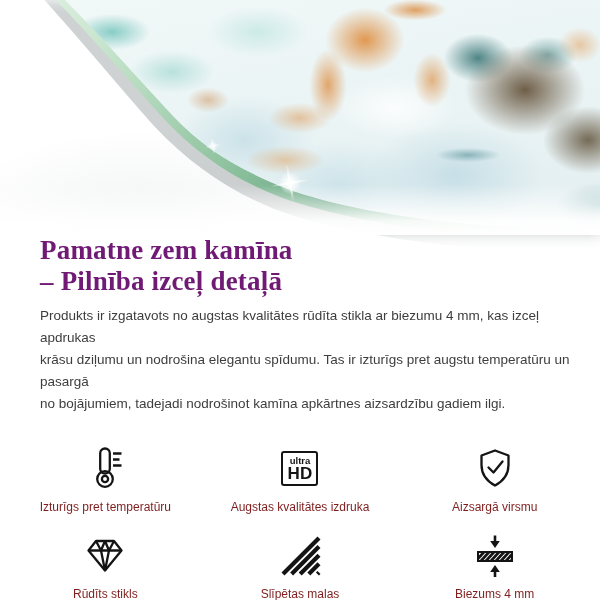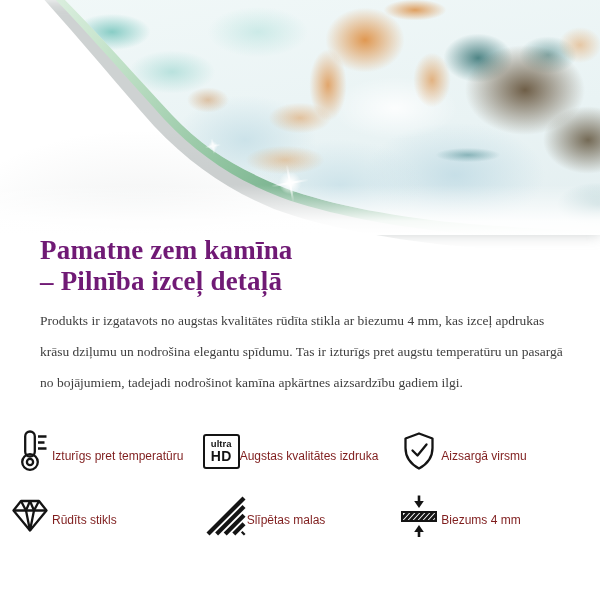--- a/index.html
+++ b/index.html
@@ -48,32 +48,32 @@
   .sparkle::after{content:"";position:absolute;top:0;bottom:0;left:calc(50% - 1px);width:2px;
     background:linear-gradient(180deg,rgba(255,255,255,0),#fff 42% 58%,rgba(255,255,255,0));}
   .sparkle.big{left:271px;top:164px;width:38px;height:38px;}
   .sparkle.small{left:205px;top:138px;width:16px;height:16px;opacity:.85;}
   .hero-fade{position:absolute;left:0;right:0;bottom:0;height:50px;
     background:linear-gradient(to bottom, rgba(255,255,255,0), rgba(255,255,255,0.92) 72%, #fff 100%);}
 
   
   .title{margin:0;padding:0 35px 0 40px;font-family:"Liberation Serif",serif;
     font-size:27px;line-height:31px;font-weight:600;letter-spacing:.2px;color:#701a75;}
-  .desc{margin-top:8px;padding:0 30px 0 40px;font-size:13.5px;line-height:31px;color:#3d3d3d;font-family:Liberation Serif, serif;}
+  .desc{margin-top:8px;padding:0 30px 0 40px;font-size:13.5px;line-height:22px;color:#3d3d3d;}
 
   
   .features{margin:30px 8px 0 8px;display:grid;grid-template-columns:repeat(3,1fr);row-gap:18px;}
-  .feature{display:flex;flex-direction:row;align-items:center;}
+  .feature{display:flex;flex-direction:column;align-items:center;}
   .feature .icon-box{height:46px;display:flex;align-items:center;justify-content:center;}
   .feature .label{margin-top:9px;font-size:12px;line-height:14px;color:#7f1d1d;text-align:center;}
   .icon-stroke{stroke:#141414;fill:none;stroke-width:2.3;}
   .uhd-box{width:33px;height:31px;border:2.6px solid #141414;border-radius:3px;
     display:flex;flex-direction:column;align-items:center;justify-content:center;color:#141414;}
   .uhd-top{font-size:9.5px;font-weight:bold;line-height:10px;}
-  .uhd-bottom{font-size:14px;font-weight:bold;line-height:15px;letter-spacing:.3px;}
+  .uhd-bottom{font-size:17px;font-weight:bold;line-height:15px;letter-spacing:.3px;}
 </style>
 </head>
 <body>
 
 <div class="page">
 
   <div class="hero">
     <div class="glass-shadow"></div>
     <div class="glass-edge"></div>
     <div class="glass-surface"></div>

